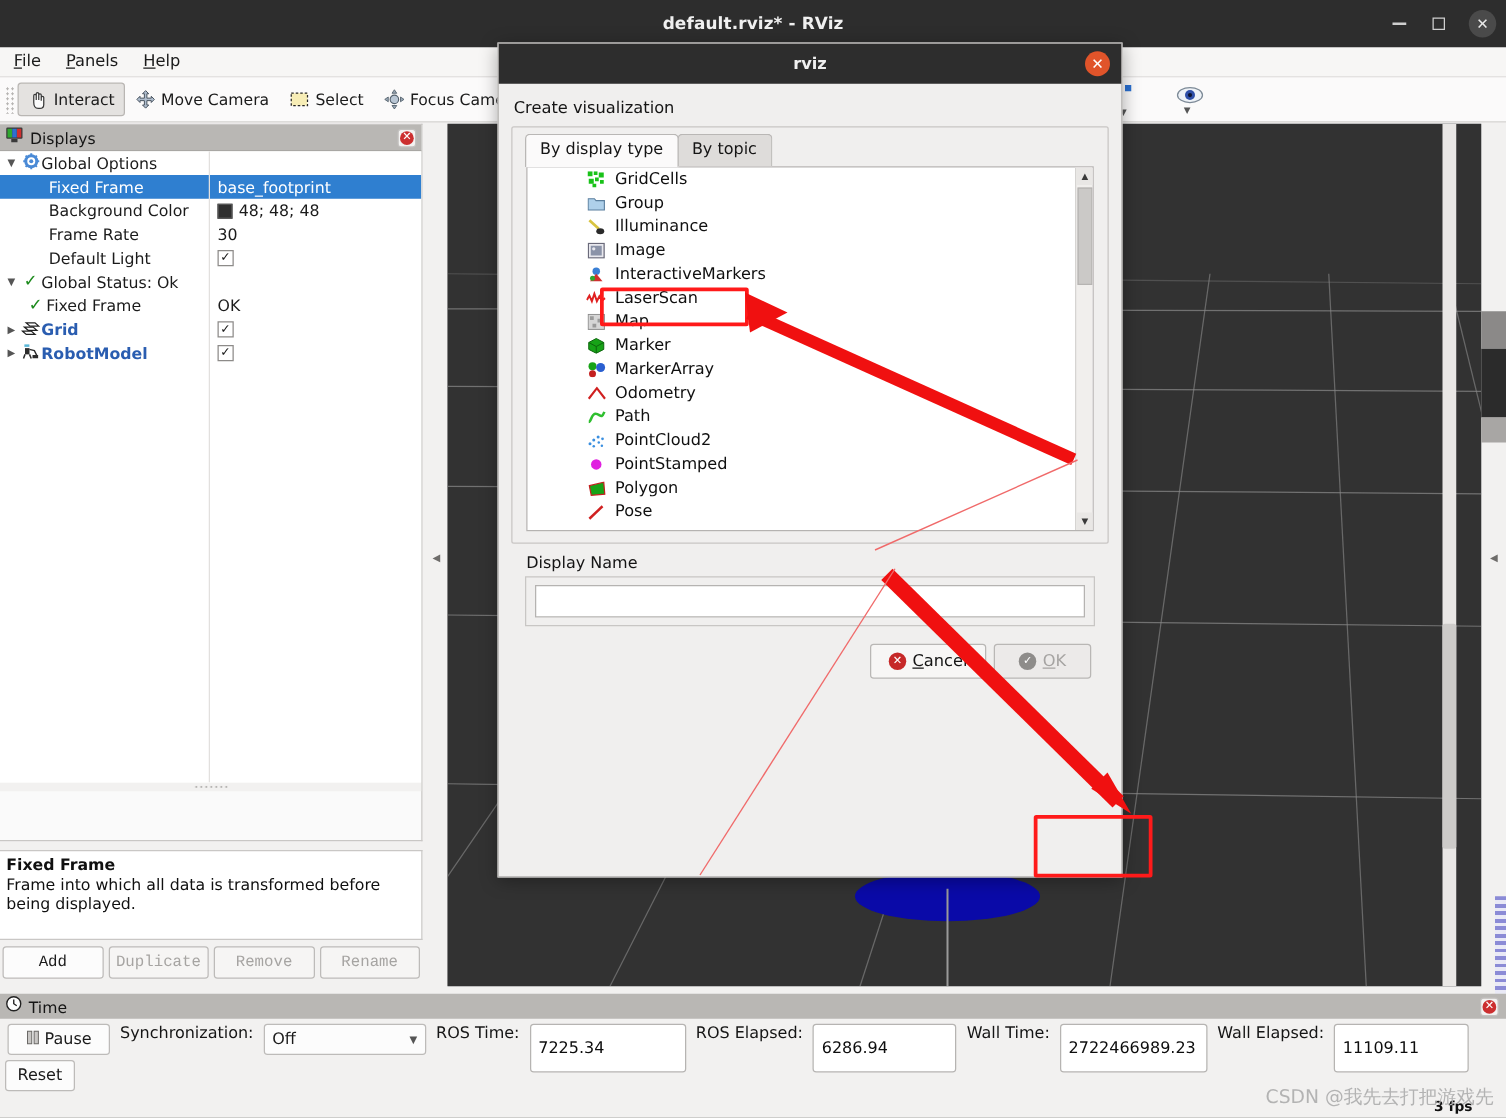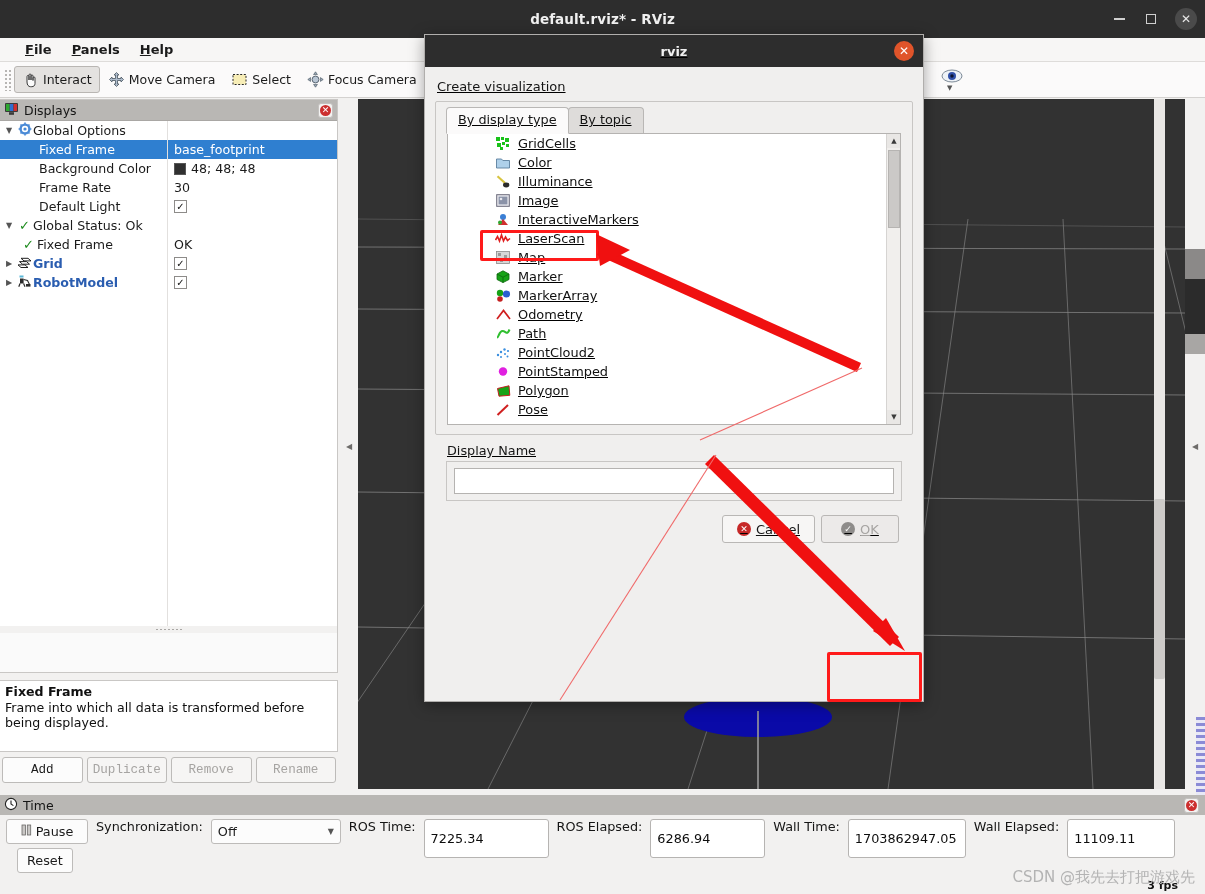--- a/index.html
+++ b/index.html
@@ -28,21 +28,21 @@
     background: #4a4a4a; color: #e9e9e9; font-size: 12px;
     display: flex; align-items: center; justify-content: center; font-family:"DejaVu Sans", sans-serif;
   }
   .minline { display:block; width:11px; height:1.5px; background:#cfcfcf;}
   .maxbox { display:block; width:10px; height:10px; border:1.5px solid #cfcfcf;}
 
   
   .menubar {
     position: absolute; left: 0; top: 38px; width: 1205px; height: 24px;
     background: #f7f6f5; border-bottom: 1px solid #dedcda;
-    display: flex; align-items: center; padding-left: 15px; gap: 0px; font-weight: bold;
+    display: flex; align-items: center; padding-left: 1px; gap: 0px;
   }
   .menu-item { padding: 2px 10px; font-size: 13px; color: #1b1b1b; }
   .menu-item u { text-decoration: underline; }
 
   
   .toolbar {
     position: absolute; left: 0; top: 62px; width: 1205px; height: 36px;
     background: #fbfafa; border-bottom: 1px solid #d4d2d0;
     display: flex; align-items: center; padding-left: 4px;
   }
@@ -160,33 +160,32 @@
   .sbtn {
     border: 1px solid #bdbbb9; background: #fcfcfc; border-radius: 3px; height: 25px;
     display: flex; align-items: center; justify-content: center; gap: 4px;
     font-size: 12.8px; color: #1b1b1b; padding: 0 10px;
   }
   .combo {
     border: 1px solid #bdbbb9; background: #fcfcfc; border-radius: 3px; height: 25px; width: 130px;
     display: flex; align-items: center; padding: 0 6px; font-size: 12.8px; color: #1b1b1b;
     justify-content: space-between;
   }
-  .reset-row { padding: 3px 17px; }
+  .reset-row { padding: 3px 4px; }
   .fps { position: absolute; right: 27px; bottom: 2px; font-size: 11px; font-weight: bold; color: #111; }
   .watermark {
     position: absolute; right: 10px; bottom: 7px; font-size: 15px; color: #b3b3b3;
     font-family: "DejaVu Sans", sans-serif; white-space: nowrap;
   }
 
   
   .dialog {
-    position: absolute; left: 424px; top: 34px; width: 500px; height: 668px;
+    position: absolute; left: 398px; top: 34px; width: 500px; height: 668px;
     background: #f0efee; border: 1px solid #b0aeac;
     box-shadow: 0 3px 14px rgba(0,0,0,.35);
-    text-decoration: underline;
   }
   .dlg-title {
     height: 32px; background: #2d2d2d; color: #f0f0f0; position: relative;
     display: flex; align-items: center; justify-content: center;
     font-size: 13px; font-weight: bold;
   }
   .dlg-close {
     position: absolute; right: 9px; top: 6px; width: 20px; height: 20px; border-radius: 50%;
     background: #e0542a; color: #fff; font-size: 12px; display: flex;
     align-items: center; justify-content: center;
@@ -533,21 +532,21 @@
         <span style="font-size:8px;color:#555;">▼</span>
       </div>
 
       <span class="lbl">ROS Time:</span>
       <div class="tfield" style="width:125px;">7225.34</div>
 
       <span class="lbl">ROS Elapsed:</span>
       <div class="tfield" style="width:115px;">6286.94</div>
 
       <span class="lbl">Wall Time:</span>
-      <div class="tfield" style="width:118px;">1703862947.05</div>
+      <div class="tfield" style="width:118px;">2722466989.23</div>
 
       <span class="lbl">Wall Elapsed:</span>
       <div class="tfield" style="width:108px;">11109.11</div>
     </div>
 
     <div class="reset-row">
       <div class="sbtn" style="display:inline-flex;padding:0 9px;">Reset</div>
     </div>
 
     <div class="fps">3 fps</div>
@@ -585,21 +584,21 @@
                 </svg>
               </span>
             <span>GridCells</span>
           </div>
           <div class="litem">
             <span class="licon">
                 <svg width="14" height="12" viewBox="0 0 14 12">
                   <path d="M.5 2h5l1.3 1.5h6.7V11H.5z" fill="#aed0ea" stroke="#5b7f9e" stroke-width=".9"></path>
                 </svg>
               </span>
-            <span>Color</span>
+            <span>Group</span>
           </div>
           <div class="litem">
             <span class="licon">
                 <svg width="14" height="13" viewBox="0 0 14 13">
                   <path d="M1.5 1.2 9 8" stroke="#d8c440" stroke-width="2.2"></path>
                   <ellipse cx="10.2" cy="10" rx="3.2" ry="2.4" fill="#2a2a2a"></ellipse>
                 </svg>
               </span>
             <span>Illuminance</span>
           </div>

